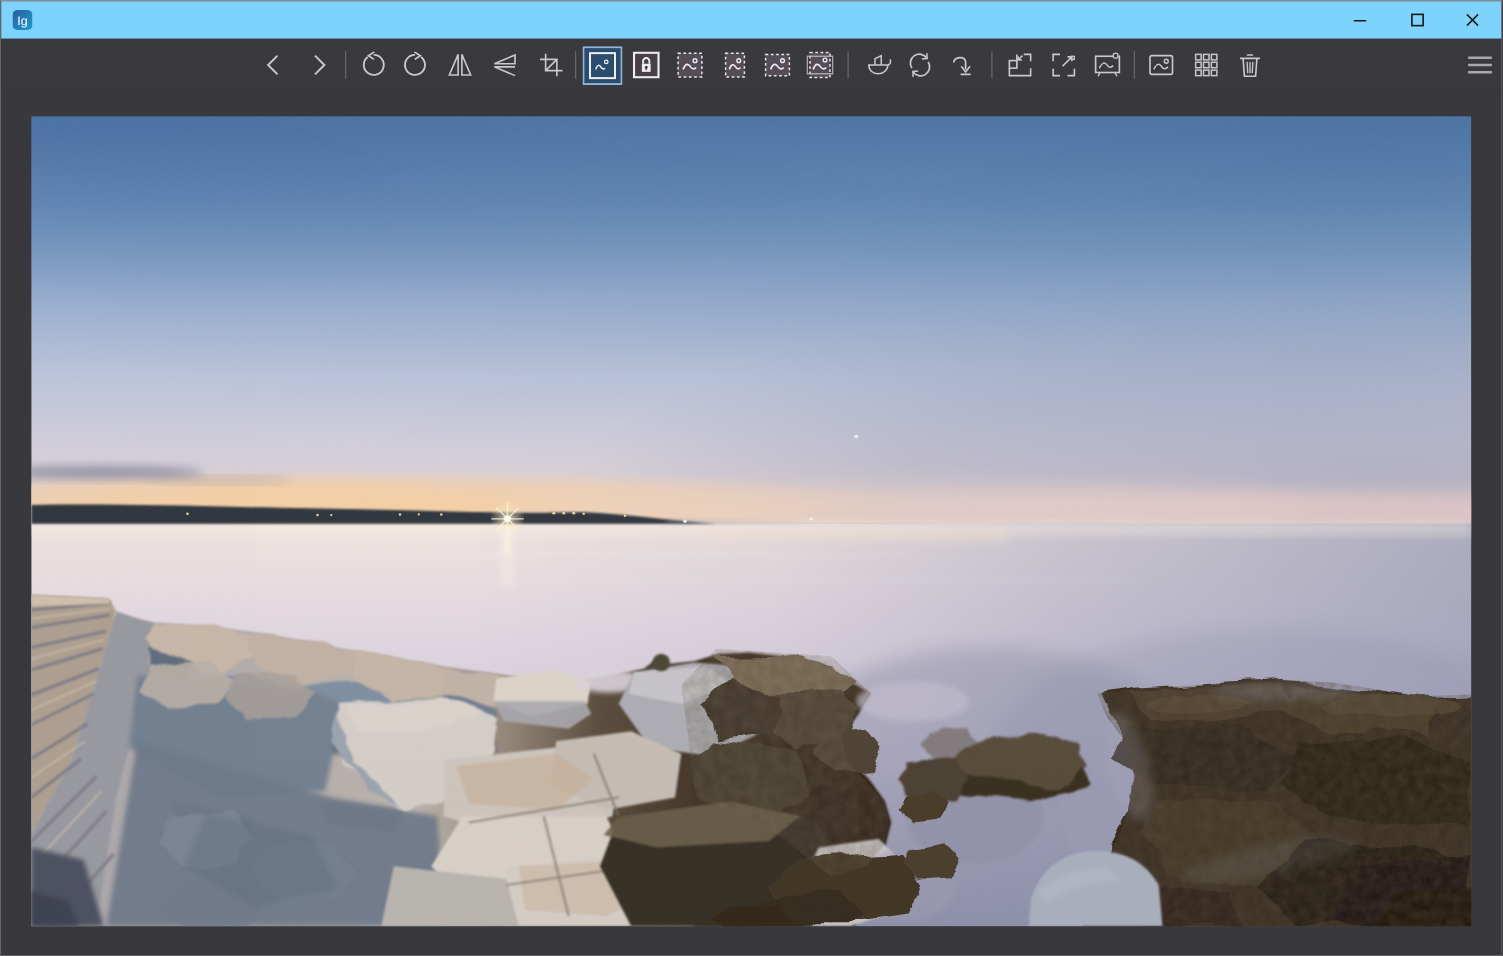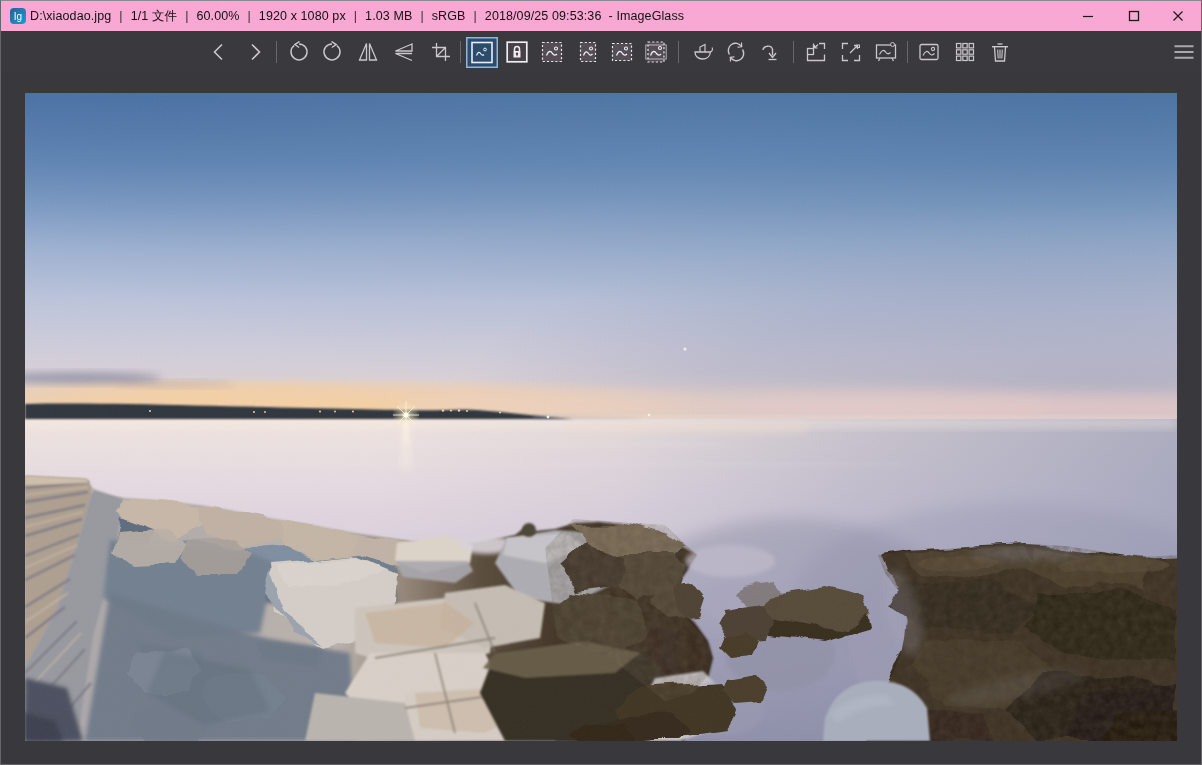--- a/index.html
+++ b/index.html
@@ -1,20 +1,20 @@
 <!DOCTYPE html>
 <html><head>
 <meta charset="utf-8">
 <style>
   * { margin:0; padding:0; box-sizing:border-box; }
   html,body { width:1202px; height:765px; overflow:hidden; background:#39383c; }
   body { font-family:"Liberation Sans", sans-serif; position:relative; }
   #win { position:absolute; left:0; top:0; width:1202px; height:765px;
          border:1px solid #66656a; border-top:1px solid #8a898d; background:#39383c; }
-  #titlebar { position:absolute; left:0; top:0; width:1200px; height:30px; background:#f9a8d4; }
+  #titlebar { position:absolute; left:0; top:0; width:1200px; height:30px; background:#7dd3fc; }
   #appicon { position:absolute; left:9px; top:7px; width:16px; height:16px; }
   #title { position:absolute; left:29px; top:0; height:30px; line-height:30px;
            font-size:12.5px; color:#111; white-space:nowrap; letter-spacing:0.1px;}
   #title .sep { color:#333; padding:0 8px; }
   .winbtn { position:absolute; top:0; width:46px; height:30px; color:#1a1a1a; }
   #toolbar { position:absolute; left:0; top:30px; width:1200px; height:40px; background:#3a393d; }
   .tbi { position:absolute; top:30px; }
   .tsep { position:absolute; width:1px; height:22px; top:10px; background:#67666b; }
   #canvas { position:absolute; left:0; top:70px; width:1200px; height:693px; background:#39383c; }
   #photo { position:absolute; left:24px; top:92px; width:1152px; height:648px; }
@@ -26,21 +26,20 @@
     <svg id="appicon" viewBox="0 0 16 16">
       <defs>
           <linearGradient id="agic" x1="0" y1="0" x2="1" y2="1">
         <stop offset="0" stop-color="#2a5d9d"></stop>
             <stop offset="1" stop-color="#1f9ccd"></stop>
       </linearGradient>
         </defs>
       <rect x="0" y="0" width="16" height="16" rx="4" fill="url(#agic)"></rect>
       <text x="8" y="12" font-size="10" fill="#ffffff" text-anchor="middle" font-family="Liberation Sans">Ig</text>
     </svg>
-    <div id="title">D:\xiaodao.jpg<span class="sep">|</span>1/1 文件<span class="sep">|</span>60.00%<span class="sep">|</span>1920 x 1080 px<span class="sep">|</span>1.03 MB<span class="sep">|</span>sRGB<span class="sep">|</span>2018/09/25 09:53:36&nbsp; - ImageGlass</div>
     <svg class="winbtn" style="left:1064px" viewBox="0 0 46 30">
         <line x1="18" y1="15.5" x2="28" y2="15.5" stroke="#1a1a1a" stroke-width="1.2"></line>
       </svg>
     <svg class="winbtn" style="left:1110px" viewBox="0 0 46 30">
         <rect x="18.5" y="10.5" width="9" height="9" fill="none" stroke="#1a1a1a" stroke-width="1.3"></rect>
       </svg>
     <svg class="winbtn" style="left:1154px" viewBox="0 0 46 30">
         <path d="M18.5 10.5 L27.5 19.5 M27.5 10.5 L18.5 19.5" stroke="#1a1a1a" stroke-width="1.2"></path>
       </svg>
   </div>

